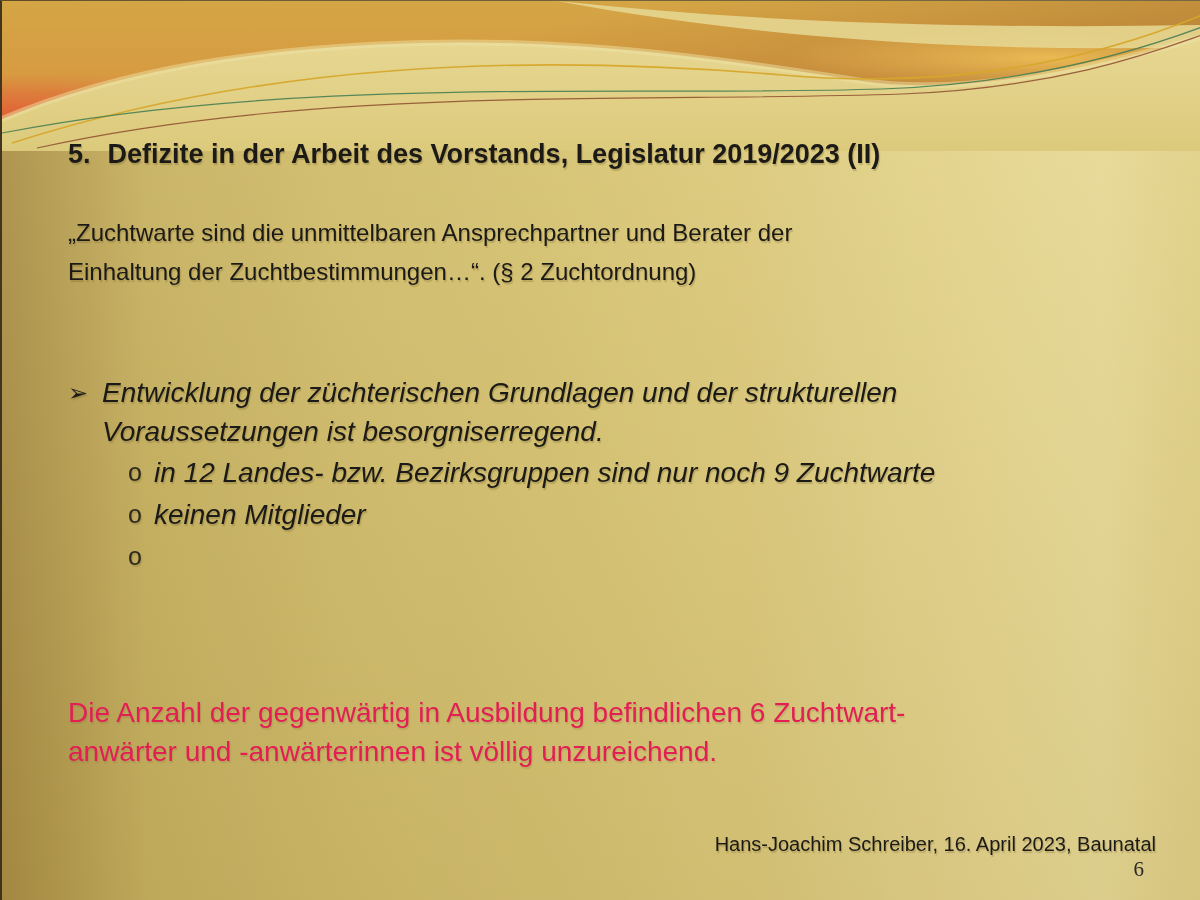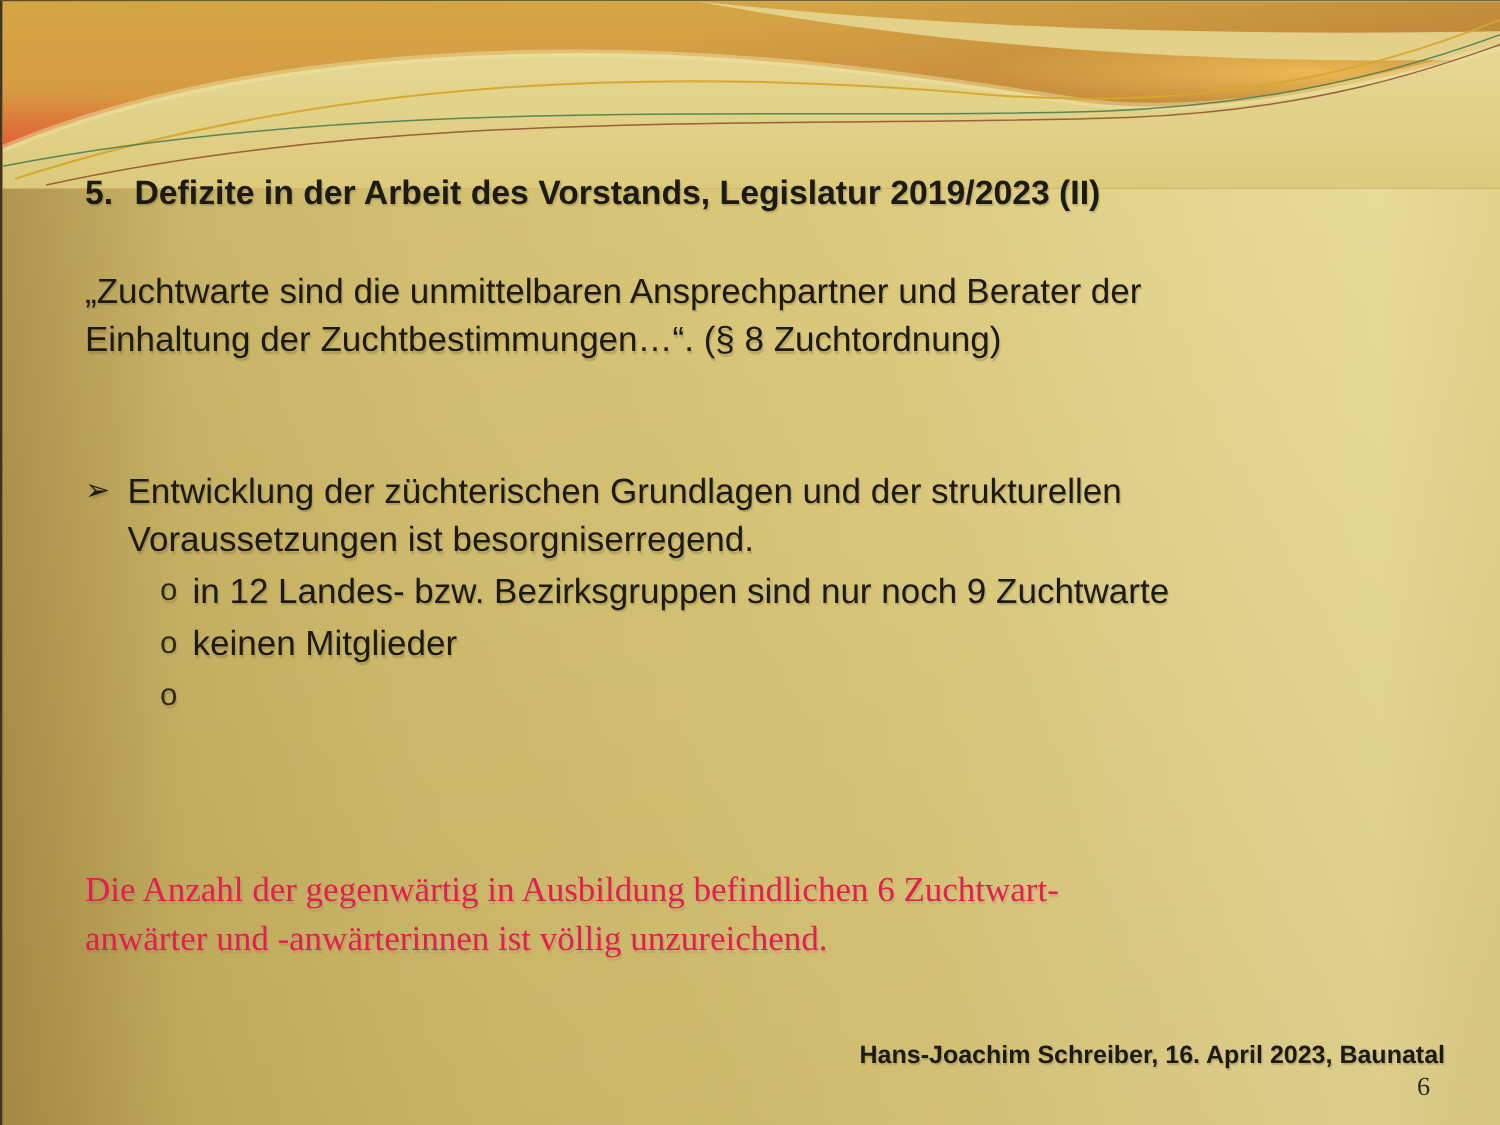--- a/index.html
+++ b/index.html
@@ -39,21 +39,21 @@
     font-size: 27px;
     font-weight: bold;
     display: flex;
     gap: 17px;
     white-space: nowrap;
   }
   .para {
     position: absolute;
     left: 66px;
     top: 212px;
-    font-size: 28px;
+    font-size: 24px;
     line-height: 39px;
     white-space: nowrap;
   }
   .bullet-block {
     position: absolute;
     left: 66px;
     top: 372px;
     font-size: 28px;
     line-height: 39px;
     display: flex;
@@ -82,40 +82,39 @@
   }
   .warning {
     position: absolute;
     left: 66px;
     top: 692px;
     font-size: 28px;
     line-height: 39px;
     color: #e21e55;
     text-shadow: 1px 2px 1px rgba(110, 92, 38, 0.18);
     white-space: nowrap;
-    font-family: Liberation Serif, serif;
   }
   .footer-credit {
     position: absolute;
     right: 44px;
     top: 832px;
     font-size: 20px;
-    font-weight: bold;
+    font-weight: normal;
     white-space: nowrap;
     text-align: right;
   }
   .page-number {
     position: absolute;
     right: 56px;
     top: 856px;
     font-size: 21px;
     font-family: "Liberation Serif", serif;
     color: #2a2a28;
   }
-  .nowrap { white-space: nowrap; }
+  .nowrap { white-space: nowrap; font-style: italic; }
 </style>
 </head>
 <body>
 
 <div id="slide">
 
   <svg id="header-waves" viewBox="0 0 1200 150" preserveAspectRatio="none" aria-hidden="true">
     <defs>
       <linearGradient id="gOrange" x1="0" y1="0" x2="0" y2="1">
         <stop offset="0" stop-color="#d4a545"></stop>
@@ -157,21 +156,21 @@
     <path d="M35,147 C320,84 640,102 900,93 C1060,87 1160,48 1200,34" fill="none" stroke="#874428" stroke-width="1.2" opacity="0.8"></path>
   </svg>
 
   <div class="title txt">
     <span>5.</span>
     <span>Defizite in der Arbeit des Vorstands, Legislatur 2019/2023 (II)</span>
   </div>
 
   <div class="para txt">
     <div>„Zuchtwarte sind die unmittelbaren Ansprechpartner und Berater der</div>
-    <div>Einhaltung der Zuchtbestimmungen…“. (§ 8 Zuchtordnung)</div>
+    <div>Einhaltung der Zuchtbestimmungen…“. (§ 2 Zuchtordnung)</div>
   </div>
 
   <div class="bullet-block txt">
     <span class="bullet-marker">➢</span>
     <div class="nowrap">
       <div>Entwicklung der züchterischen Grundlagen und der strukturellen</div>
       <div>Voraussetzungen ist besorgniserregend.</div>
     </div>
   </div>
 

